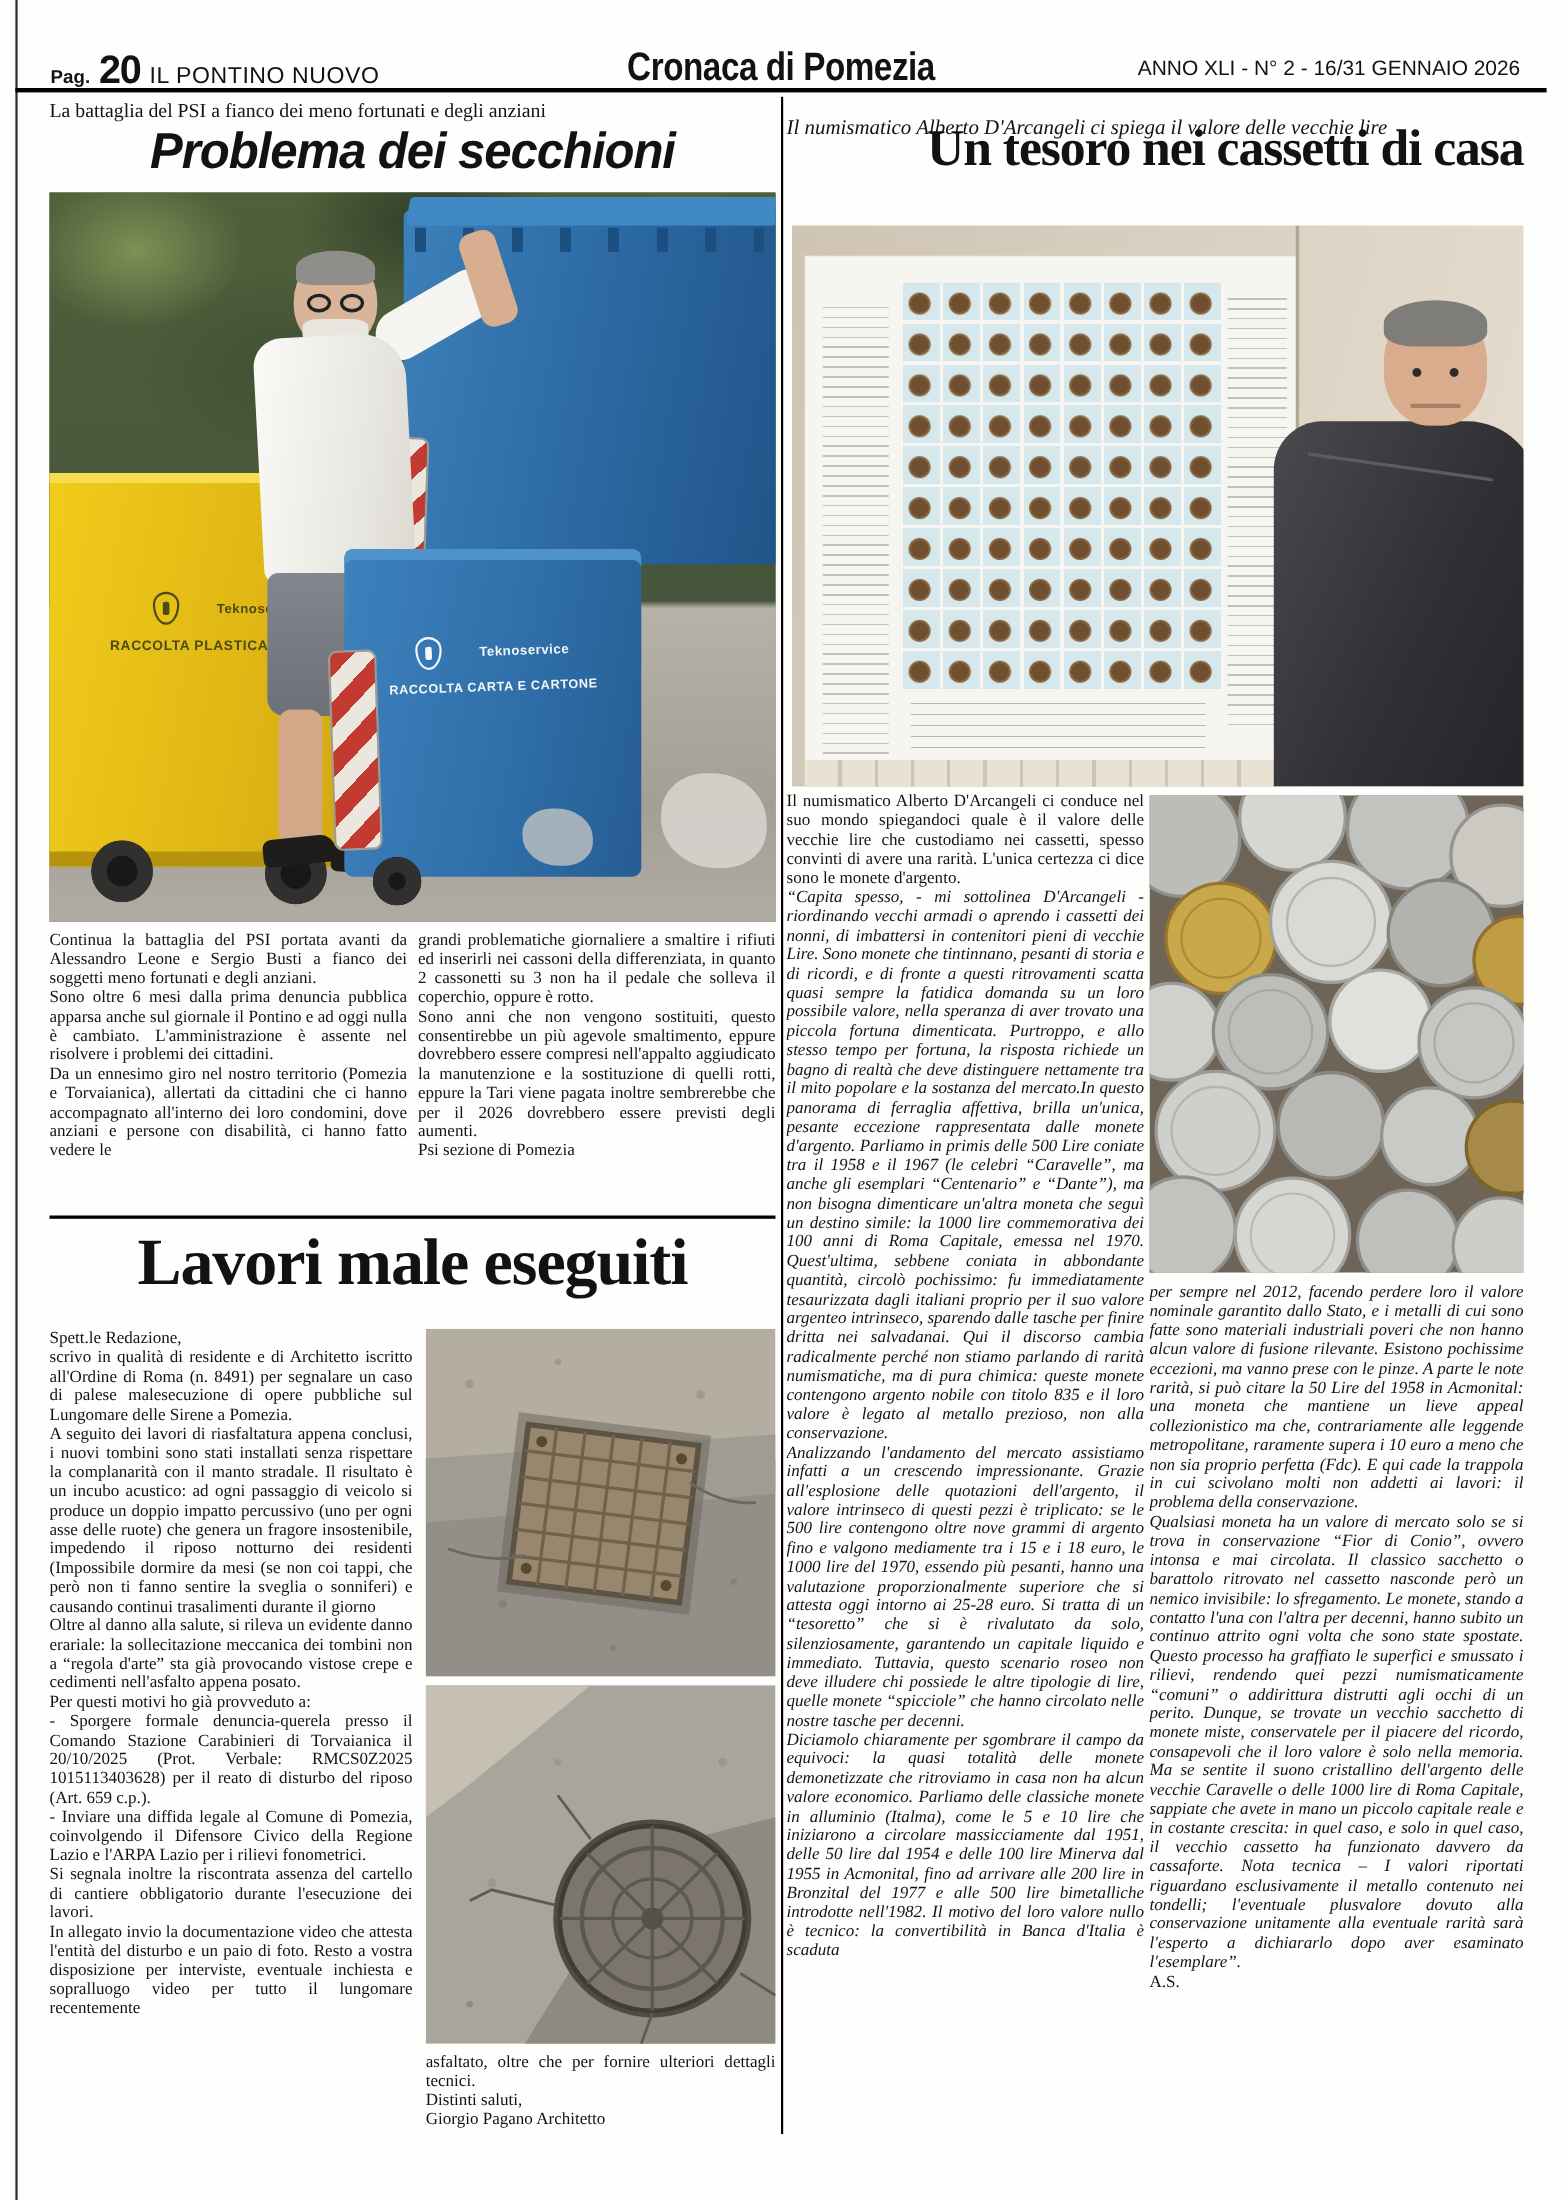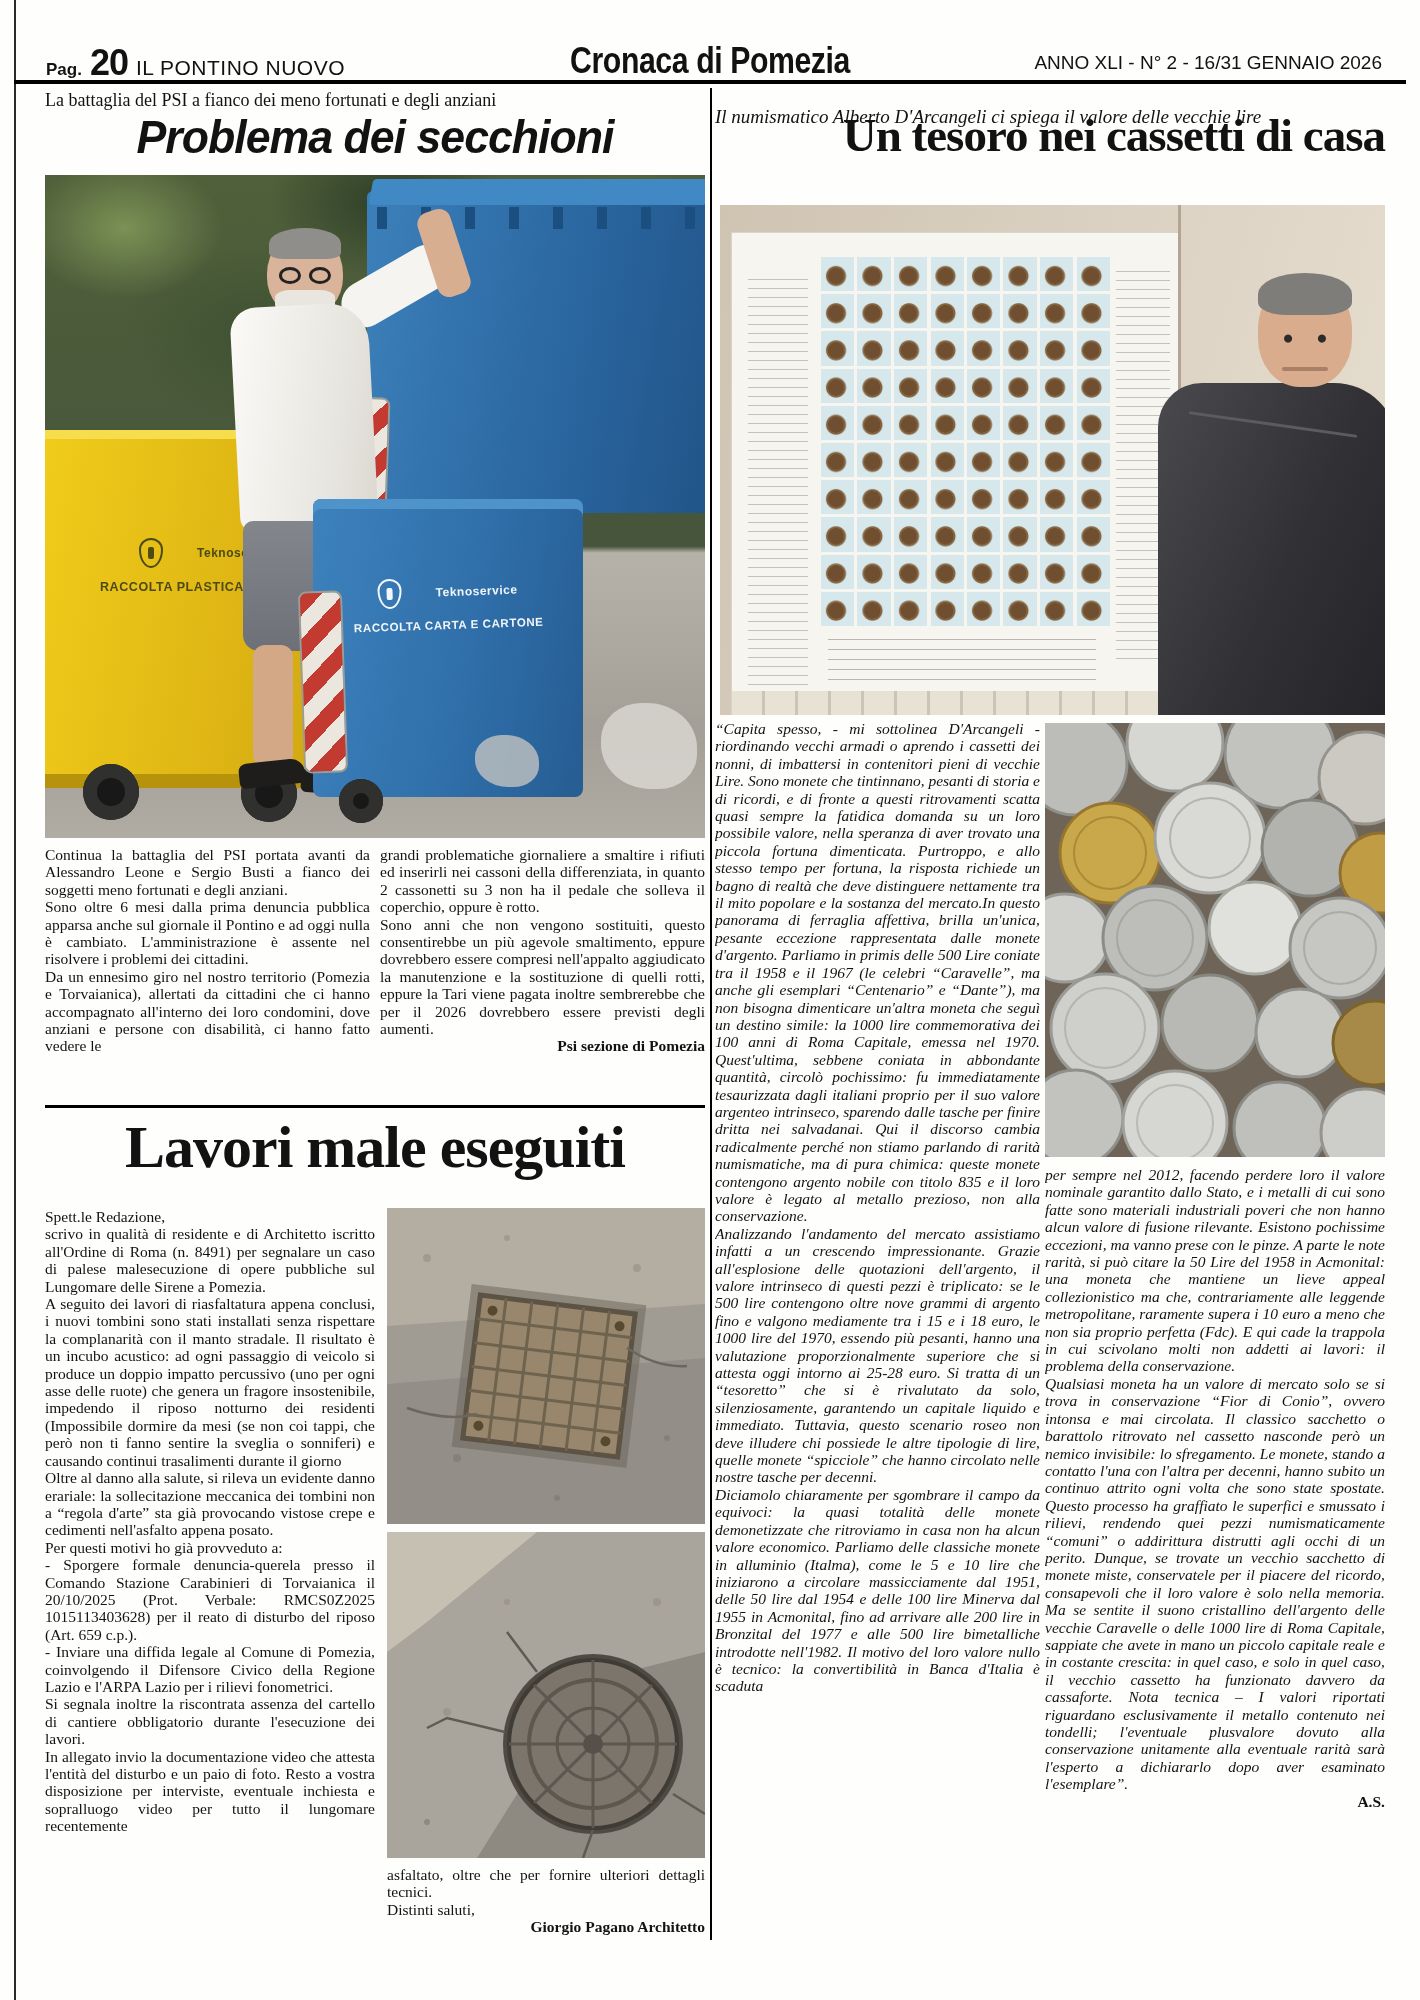--- a/index.html
+++ b/index.html
@@ -27,21 +27,21 @@
   .hdr-rule { left:14px; top:80px; width:1392px; height:4px; background:#000; }
   .divider-v { left:710px; top:88px; width:2px; height:1852px; background:#000; }
 
   
   .kicker { font-family:Liberation Serif, serif; font-size:18px; 
             white-space:nowrap; }
   .kicker.italic { font-style:italic; font-size:19px;margin-top:16px; }
   .body-col { font-size:15.5px; line-height:17.4px; text-align:justify; overflow:hidden; }
   .body-col p { margin:0; }
   .italic-col { font-style:italic; }
-  .sig { font-weight:700; text-align:right; font-style:normal; }
+  .sig { font-weight:400; font-style:normal; }
 
   
   .sec-left { left:45px; top:88px; width:660px; height:1890px; }
   .l-kicker { top:2px; width:100%; }
   .l-headline { top:24px; width:100%; text-align:center;
     font-family:"Liberation Sans",sans-serif; font-weight:700; font-style:italic;
     font-size:46px; letter-spacing:-1px; transform:scaleX(0.97); line-height:1.1; }
   .l-rule  { top:1017px; left:0; width:660px; height:2.5px; background:#000; }
   .l-headline2 { top:1026px; width:100%; text-align:center;
     font-family:"Liberation Serif",serif; font-weight:700; font-size:60px; line-height:1.1;
@@ -340,20 +340,23 @@
         <div class="poster-grid"></div>
         <div class="poster-caption"></div>
         <div class="poster-bottomrow"></div>
       </div>
       <div class="wall-corner"></div>
       <div class="man2-body"></div>
       <div class="man2-head"></div>
     </div>
 
     <div class="abs r-col1 body-col">
+      <div>
+          <p>Il numismatico Alberto D'Arcangeli ci conduce nel suo mondo spiegandoci quale è il valore delle vecchie lire che custodiamo nei cassetti, spesso convinti di avere una rarità. L'unica certezza ci dice sono le monete d'argento.</p>
+        </div>
       <div class="italic-col">
           <p>“Capita spesso, - mi sottolinea D'Arcangeli - riordinando vecchi armadi o aprendo i cassetti dei nonni, di imbattersi in contenitori pieni di vecchie Lire. Sono monete che tintinnano, pesanti di storia e di ricordi, e di fronte a questi ritrovamenti scatta quasi sempre la fatidica domanda su un loro possibile valore, nella speranza di aver trovato una piccola fortuna dimenticata. Purtroppo, e allo stesso tempo per fortuna, la risposta richiede un bagno di realtà che deve distinguere nettamente tra il mito popolare e la sostanza del mercato.In questo panorama di ferraglia affettiva, brilla un'unica, pesante eccezione rappresentata dalle monete d'argento. Parliamo in primis delle 500 Lire coniate tra il 1958 e il 1967 (le celebri “Caravelle”, ma anche gli esemplari “Centenario” e “Dante”), ma non bisogna dimenticare un'altra moneta che seguì un destino simile: la 1000 lire commemorativa dei 100 anni di Roma Capitale, emessa nel 1970. Quest'ultima, sebbene coniata in abbondante quantità, circolò pochissimo: fu immediatamente tesaurizzata dagli italiani proprio per il suo valore argenteo intrinseco, sparendo dalle tasche per finire dritta nei salvadanai. Qui il discorso cambia radicalmente perché non stiamo parlando di rarità numismatiche, ma di pura chimica: queste monete contengono argento nobile con titolo 835 e il loro valore è legato al metallo prezioso, non alla conservazione.</p>
           <p>Analizzando l'andamento del mercato assistiamo infatti a un crescendo impressionante. Grazie all'esplosione delle quotazioni dell'argento, il valore intrinseco di questi pezzi è triplicato: se le 500 lire contengono oltre nove grammi di argento fino e valgono mediamente tra i 15 e i 18 euro, le 1000 lire del 1970, essendo più pesanti, hanno una valutazione proporzionalmente superiore che si attesta oggi intorno ai 25-28 euro. Si tratta di un “tesoretto” che si è rivalutato da solo, silenziosamente, garantendo un capitale liquido e immediato. Tuttavia, questo scenario roseo non deve illudere chi possiede le altre tipologie di lire, quelle monete “spicciole” che hanno circolato nelle nostre tasche per decenni.</p>
           <p>Diciamolo chiaramente per sgombrare il campo da equivoci: la quasi totalità delle monete demonetizzate che ritroviamo in casa non ha alcun valore economico. Parliamo delle classiche monete in alluminio (Italma), come le 5 e 10 lire che iniziarono a circolare massicciamente dal 1951, delle 50 lire dal 1954 e delle 100 lire Minerva dal 1955 in Acmonital, fino ad arrivare alle 200 lire in Bronzital del 1977 e alle 500 lire bimetalliche introdotte nell'1982. Il motivo del loro valore nullo è tecnico: la convertibilità in Banca d'Italia è scaduta</p>
         </div>
     </div>
 
     <div class="abs r-col2">
 
       <svg class="ph-coins" viewBox="0 0 340 434" xmlns="http://www.w3.org/2000/svg">

